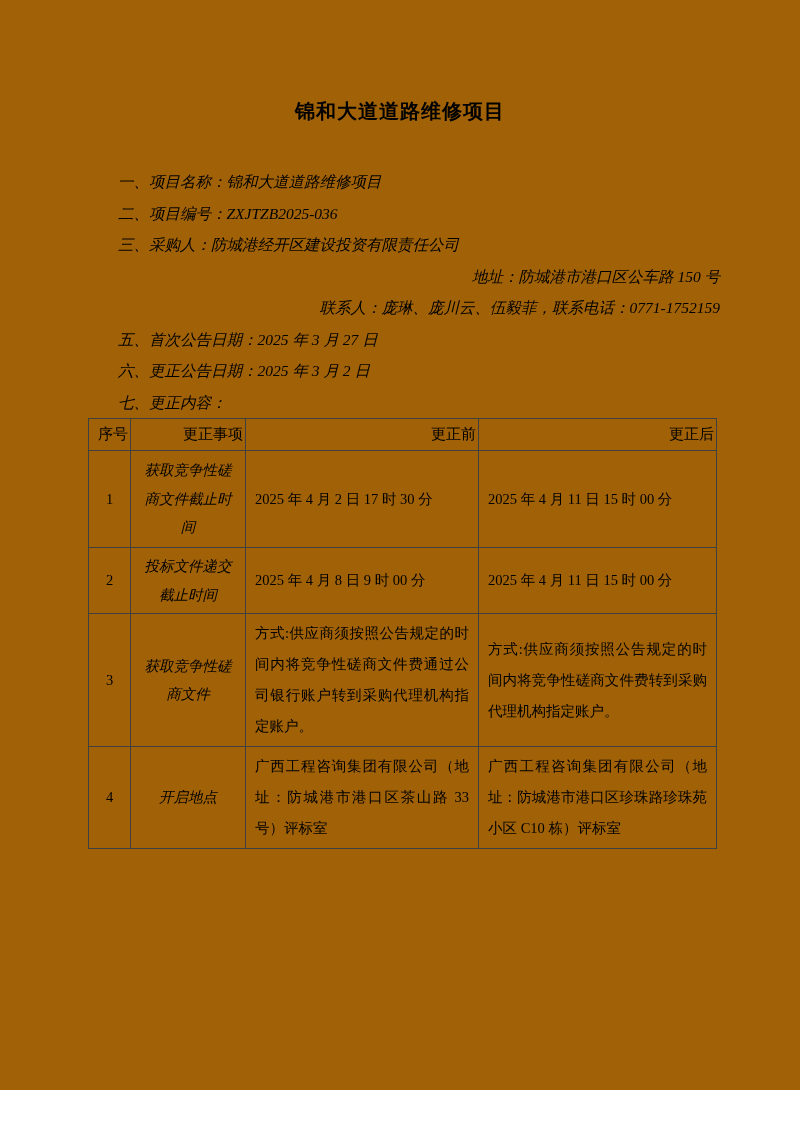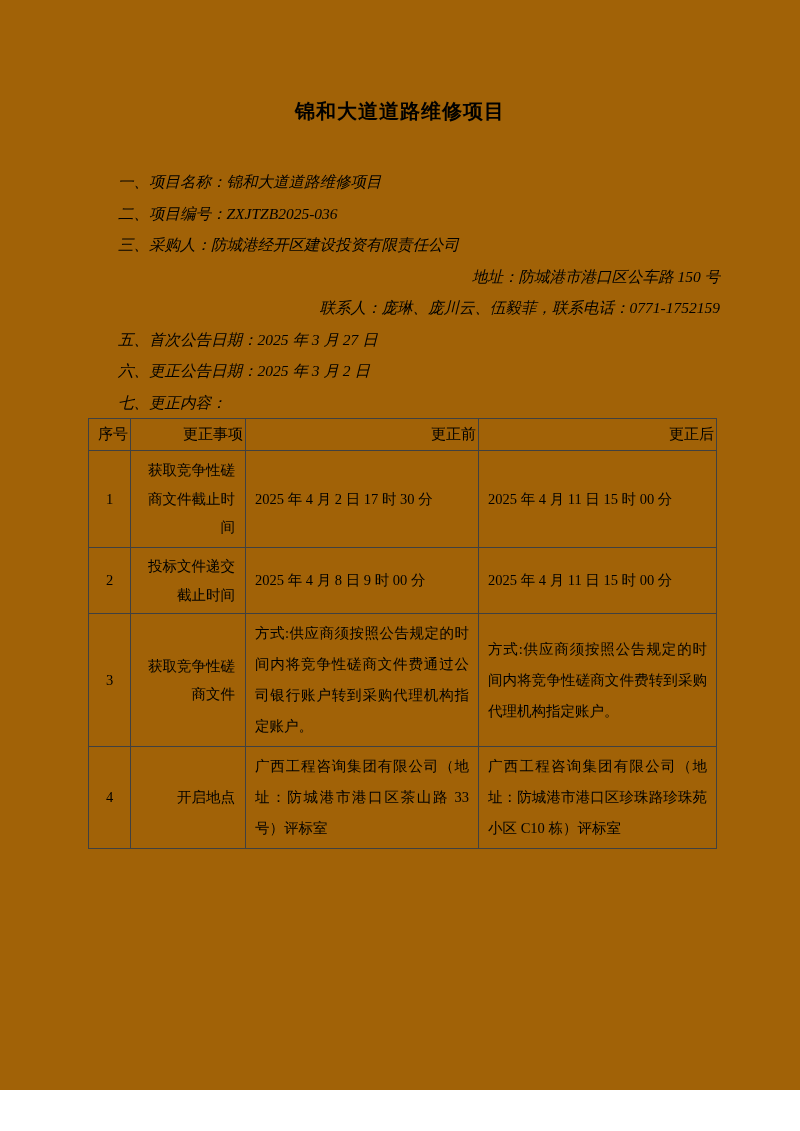--- a/index.html
+++ b/index.html
@@ -68,23 +68,24 @@
     font-weight: normal;
     font-size: 15px;
     text-align: right;
     padding: 0 2px;
   }
   .correction-table td.cell-no {
     text-align: center;
     padding: 0 2px;
   }
   .correction-table td.cell-item {
-    text-align: right;
+    text-align: center;
     padding: 4px 10px;
     line-height: 28.5px;
+    font-style: italic;
   }
   .correction-table td.cell-text {
     text-align: justify;
     padding: 4px 9px;
     line-height: 31px;
   }
   .correction-table tr.r1 { height: 97px; }
   .correction-table tr.r2 { height: 60px; }
   .correction-table tr.r3 { height: 96px; }
   .correction-table tr.r4 { height: 98px; }

